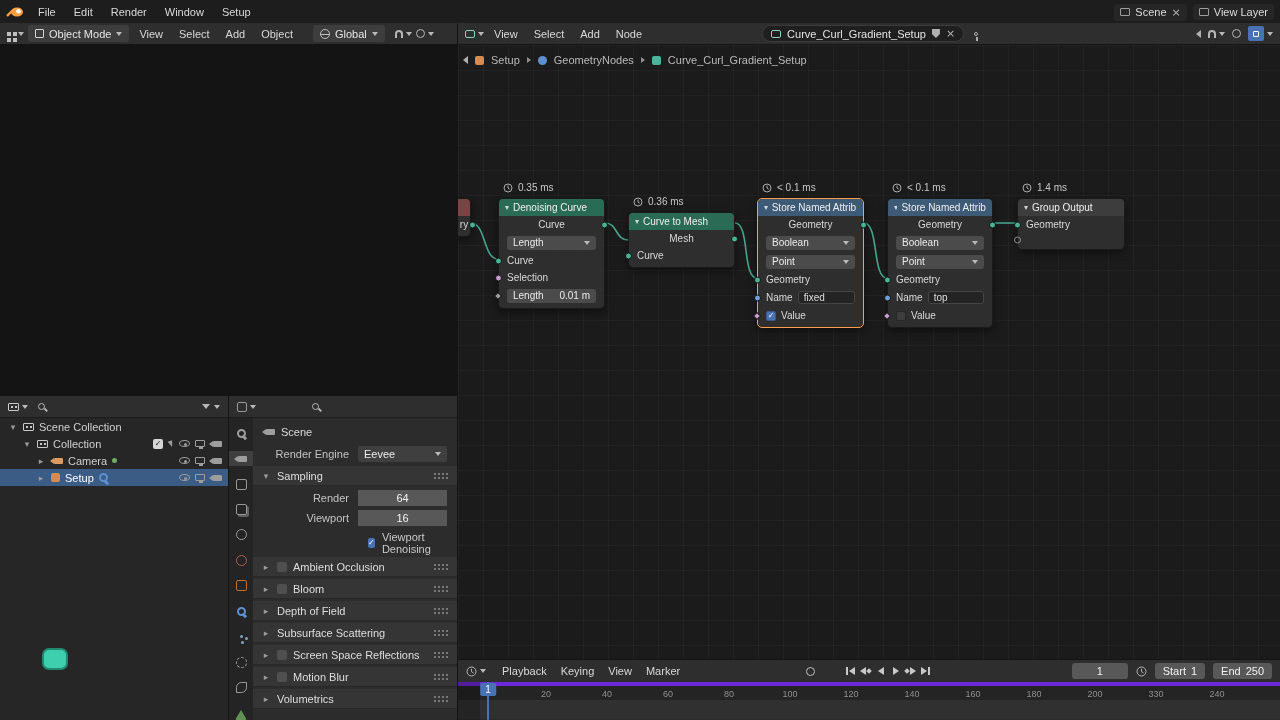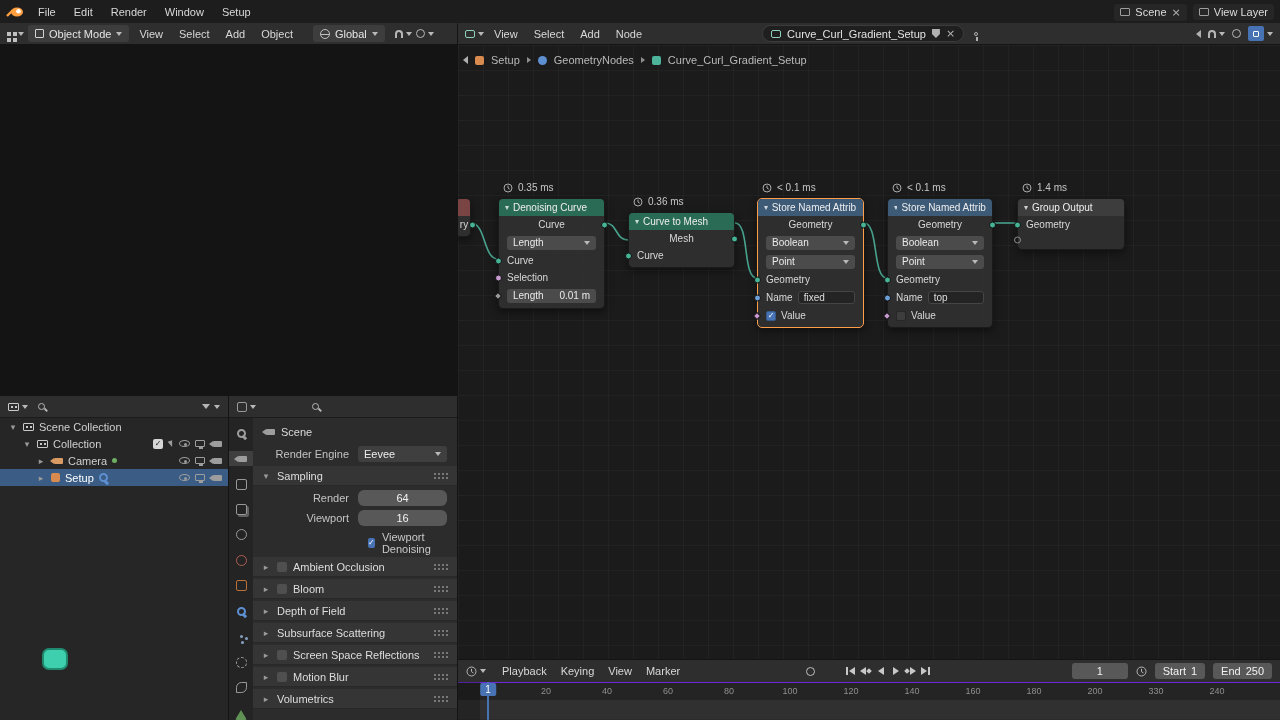--- a/index.html
+++ b/index.html
@@ -114,21 +114,21 @@
   .ri.ci{width:11px;height:11px;border:1.5px solid #b5b5b5;border-radius:50%}
   .ri.ci.red{border-color:#cc6a5e}
   .ri.tri{width:0;height:0;border-left:6px solid transparent;border-right:6px solid transparent;
           border-bottom:10px solid #6fae62;border-radius:2px}
   .ri.dots{width:3px;height:3px;background:#9fc0e8;border-radius:50%;
            box-shadow:5px 2px 0 #9fc0e8,1px 6px 0 #9fc0e8}
   .pr-content{flex:1;overflow:hidden;padding-bottom:6px}
   .p-ctx{display:flex;align-items:center;gap:6px;padding:8px 10px 4px;color:#dadada}
   .p-row{display:flex;align-items:center;margin:4px 10px 4px 0}
   .p-label{width:96px;text-align:right;margin-right:9px;color:#c3c3c3;white-space:nowrap}
-  .p-field{flex:1;background:#585858;border-radius:6px;height:16px;display:flex;align-items:center;
+  .p-field{flex:1;background:#585858;border-radius:0;height:16px;display:flex;align-items:center;
            justify-content:center;color:#f3f3f3}
   .p-dd{flex:1;background:#3f3f3f;border-radius:3px;height:16px;display:flex;align-items:center;
         justify-content:space-between;padding:0 6px;color:#ededed}
   .panel-h{background:#353535;height:20px;display:flex;align-items:center;gap:6px;padding:0 8px;
            border-bottom:1px solid #282828;margin-top:2px;color:#dedede}
   .panel-h .grip{margin-left:auto}
   .p-check{display:flex;align-items:center;gap:7px;margin:5px 10px 2px 115px;color:#c9c9c9}
 
   
   #ne-header{left:458px;top:23px;width:822px;height:21px}
@@ -185,21 +185,21 @@
   .n-resample{left:40px;top:153px;width:107px}
   .n-c2m{left:170px;top:167px;width:107px}
   .n-store1{left:299px;top:153px;width:107px}
   .n-store2{left:429px;top:153px;width:106px}
   .n-gout{left:559px;top:153px;width:108px}
   .n-sliver{left:-3px;top:153px;width:16px}
 
   
   #timeline{left:458px;top:660px;width:822px;height:60px;background:#2b2b2b}
   .tl-head{height:22px;background:#2e2e2e;display:flex;align-items:center;gap:2px;padding:0 8px}
-  .tl-ruler{position:relative;height:18px;background:#242424;border-top:1px solid #6d28d9}
+  .tl-ruler{position:relative;height:18px;background:#242424;border-top:4px solid #6d28d9}
   .tl-ruler span{position:absolute;top:3px;transform:translateX(-50%);color:#8f8f8f;font-size:9px}
   .tl-area{position:relative;height:19px;background:#303030}
   .tk0{left:88px}.tk1{left:149px}.tk2{left:210px}.tk3{left:271px}.tk4{left:332px}.tk5{left:393px}
   .tk6{left:454px}.tk7{left:515px}.tk8{left:576px}.tk9{left:637px}.tk10{left:698px}.tk11{left:759px}
   #playhead-line{position:absolute;left:29px;top:22px;width:2px;height:38px;background:#4772b3;z-index:2}
   #playhead-badge{position:absolute;left:30px;top:23px;transform:translateX(-50%);background:#4772b3;
                   color:#fff;border-radius:2px;padding:0 5px;font-size:10px;line-height:13px;z-index:3}
   #prestart{position:absolute;left:0;top:22px;width:22px;height:38px;background:rgba(0,0,0,.25)}
   .tbtn{width:15px;height:14px;display:inline-flex;align-items:center;justify-content:center;gap:1px}
   .tri{width:0;height:0;border-top:4px solid transparent;border-bottom:4px solid transparent;border-left:6px solid #c8c8c8}

